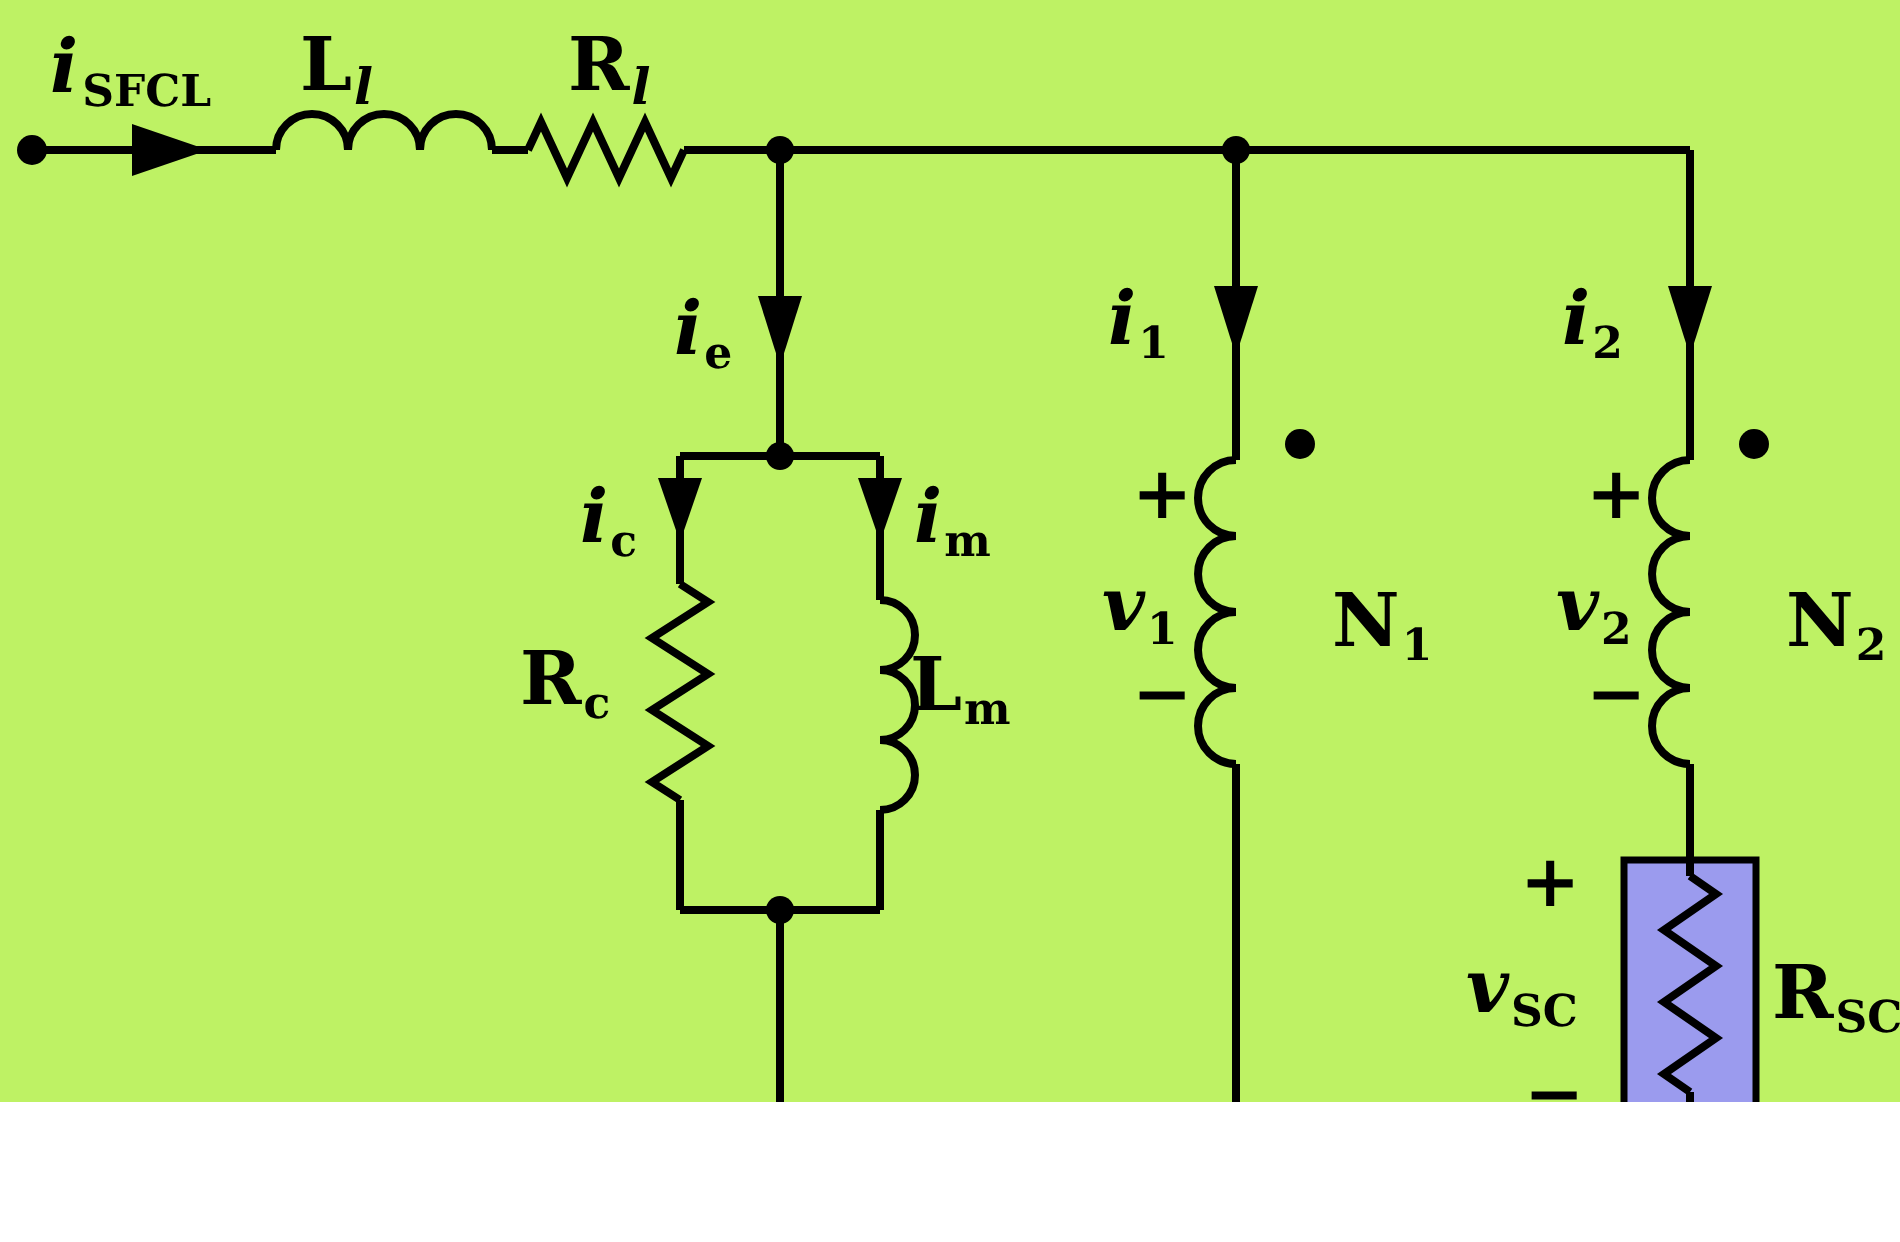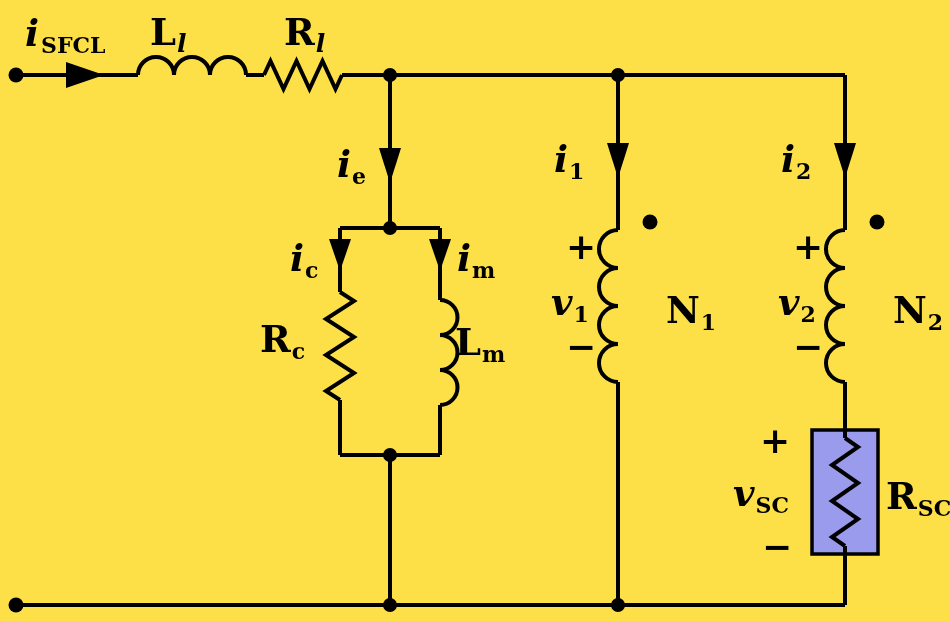--- a/index.html
+++ b/index.html
@@ -2,23 +2,23 @@
 <html><head>
 <meta charset="utf-8">
 <style>
   html, body {
     margin: 0;
     padding: 0;
     background: #ffffff;
   }
   .stage {
     width: 950px;
-    height: 621px;
+    height: 551px;
     position: relative;
-    background: #fde047;
+    background: #bef264;
     overflow: hidden;
   }
   svg text {
     font-family: "DejaVu Serif", "Liberation Serif", serif;
     font-weight: bold;
     fill: #000000;
   }
   .vmain { font-size: 37px; font-style: italic; }   
   .umain { font-size: 37px; }                        
   .sub   { font-size: 22px; }

